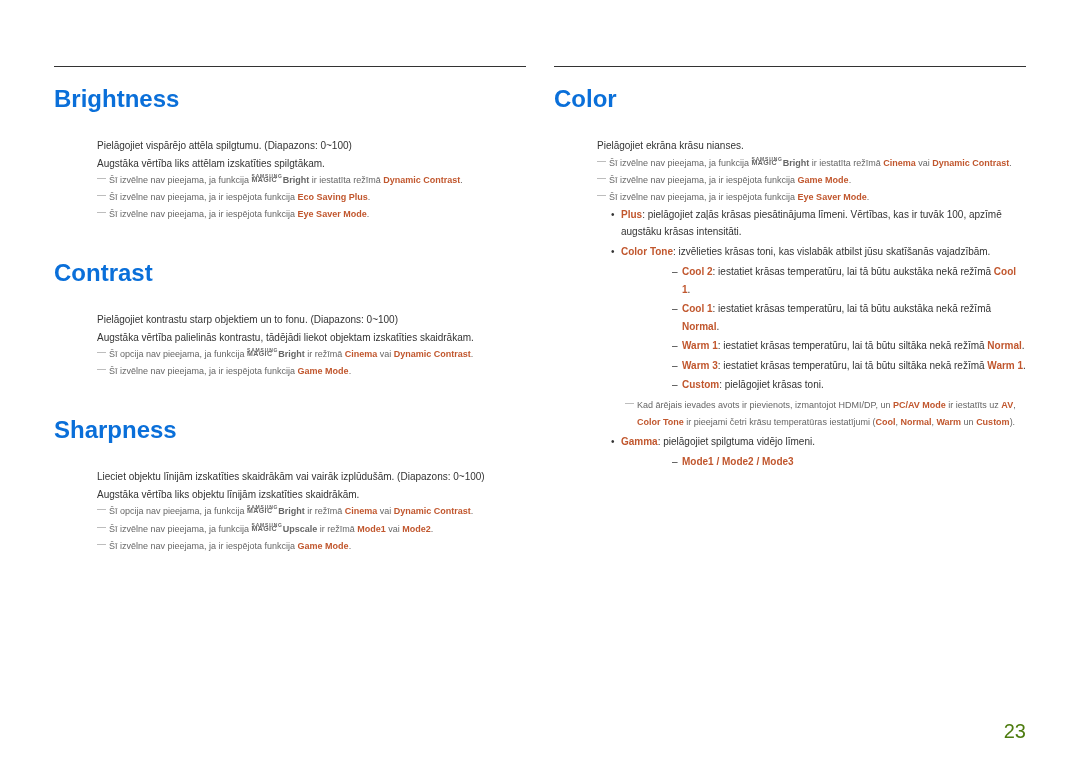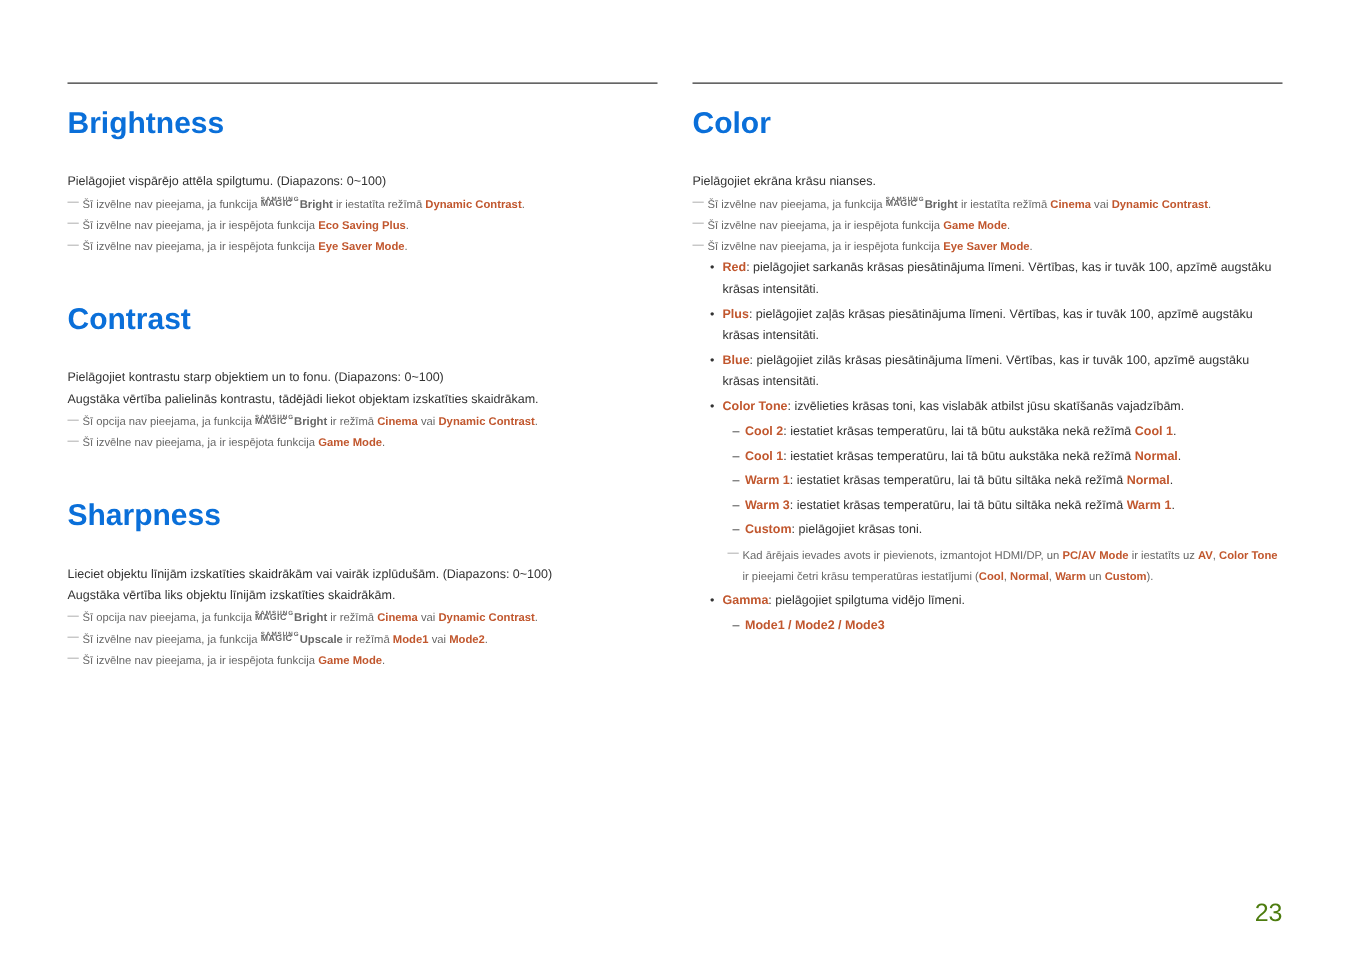--- a/index.html
+++ b/index.html
@@ -21,21 +21,21 @@
     border-top: 1px solid #333;
     padding-top: 18px;
   }
   h2 {
     color: #0a6fd9;
     font-size: 24px;
     font-weight: 600;
     margin-bottom: 24px;
   }
   .section { margin-bottom: 36px; }
-  p, li { font-size: 10px; line-height: 1.75; color: #333; }
+  p, li { font-size: 10px; line-height: 1.75; color: #333; margin-left: 43px; }
   .note {
     position: relative;
     padding-left: 12px;
     color: #666;
     font-size: 9px;
     line-height: 1.9;
   }
   .note::before {
     content: "―";
     position: absolute;
@@ -79,20 +79,21 @@
 </style>
 </head>
 <body>
 
 <div class="columns">
   <div class="col">
 
     <div class="section">
       <h2>Brightness</h2>
       <p>Pielāgojiet vispārējo attēla spilgtumu. (Diapazons: 0~100)</p>
+      <p>Augstāka vērtība liks attēlam izskatīties spilgtākam.</p>
       <p class="note">
         <span>Šī izvēlne nav pieejama, ja funkcija </span><span class="magic"><span class="top">SAMSUNG</span><span>MAGIC</span></span><b>Bright</b><span> ir iestatīta režīmā </span><b class="hl">Dynamic Contrast</b><span>.</span>
       </p>
       <p class="note">
         <span>Šī izvēlne nav pieejama, ja ir iespējota funkcija </span><b class="hl">Eco Saving Plus</b><span>.</span>
       </p>
       <p class="note">
         <span>Šī izvēlne nav pieejama, ja ir iespējota funkcija </span><b class="hl">Eye Saver Mode</b><span>.</span>
       </p>
     </div>
@@ -134,23 +135,21 @@
         <span>Šī izvēlne nav pieejama, ja funkcija </span><span class="magic"><span class="top">SAMSUNG</span><span>MAGIC</span></span><b>Bright</b><span> ir iestatīta režīmā </span><b class="hl">Cinema</b><span> vai </span><b class="hl">Dynamic Contrast</b><span>.</span>
       </p>
       <p class="note">
         <span>Šī izvēlne nav pieejama, ja ir iespējota funkcija </span><b class="hl">Game Mode</b><span>.</span>
       </p>
       <p class="note">
         <span>Šī izvēlne nav pieejama, ja ir iespējota funkcija </span><b class="hl">Eye Saver Mode</b><span>.</span>
       </p>
 
       <ul>
-        <li><b class="hl">Red</b><span>: pielāgojiet sarkanās krāsas piesātinājuma līmeni. Vērtības, kas ir tuvāk 100, apzīmē augstāku krāsas intensitāti.</span></li>
         <li><b class="hl">Plus</b><span>: pielāgojiet zaļās krāsas piesātinājuma līmeni. Vērtības, kas ir tuvāk 100, apzīmē augstāku krāsas intensitāti.</span></li>
-        <li><b class="hl">Blue</b><span>: pielāgojiet zilās krāsas piesātinājuma līmeni. Vērtības, kas ir tuvāk 100, apzīmē augstāku krāsas intensitāti.</span></li>
         <li><b class="hl">Color Tone</b><span>: izvēlieties krāsas toni, kas vislabāk atbilst jūsu skatīšanās vajadzībām.</span>
           <ul>
             <li><b class="hl">Cool 2</b><span>: iestatiet krāsas temperatūru, lai tā būtu aukstāka nekā režīmā </span><b class="hl">Cool 1</b><span>.</span></li>
             <li><b class="hl">Cool 1</b><span>: iestatiet krāsas temperatūru, lai tā būtu aukstāka nekā režīmā </span><b class="hl">Normal</b><span>.</span></li>
             <li><b class="hl">Warm 1</b><span>: iestatiet krāsas temperatūru, lai tā būtu siltāka nekā režīmā </span><b class="hl">Normal</b><span>.</span></li>
             <li><b class="hl">Warm 3</b><span>: iestatiet krāsas temperatūru, lai tā būtu siltāka nekā režīmā </span><b class="hl">Warm 1</b><span>.</span></li>
             <li><b class="hl">Custom</b><span>: pielāgojiet krāsas toni.</span></li>
           </ul>
           <p class="note" style="margin-left:4px">
             <span>Kad ārējais ievades avots ir pievienots, izmantojot HDMI/DP, un </span><b class="hl">PC/AV Mode</b><span> ir iestatīts uz </span><b class="hl">AV</b><span>, </span><b class="hl">Color Tone</b><span> ir pieejami četri krāsu temperatūras iestatījumi (</span><b class="hl">Cool</b><span>, </span><b class="hl">Normal</b><span>, </span><b class="hl">Warm</b><span> un </span><b class="hl">Custom</b><span>).</span>

